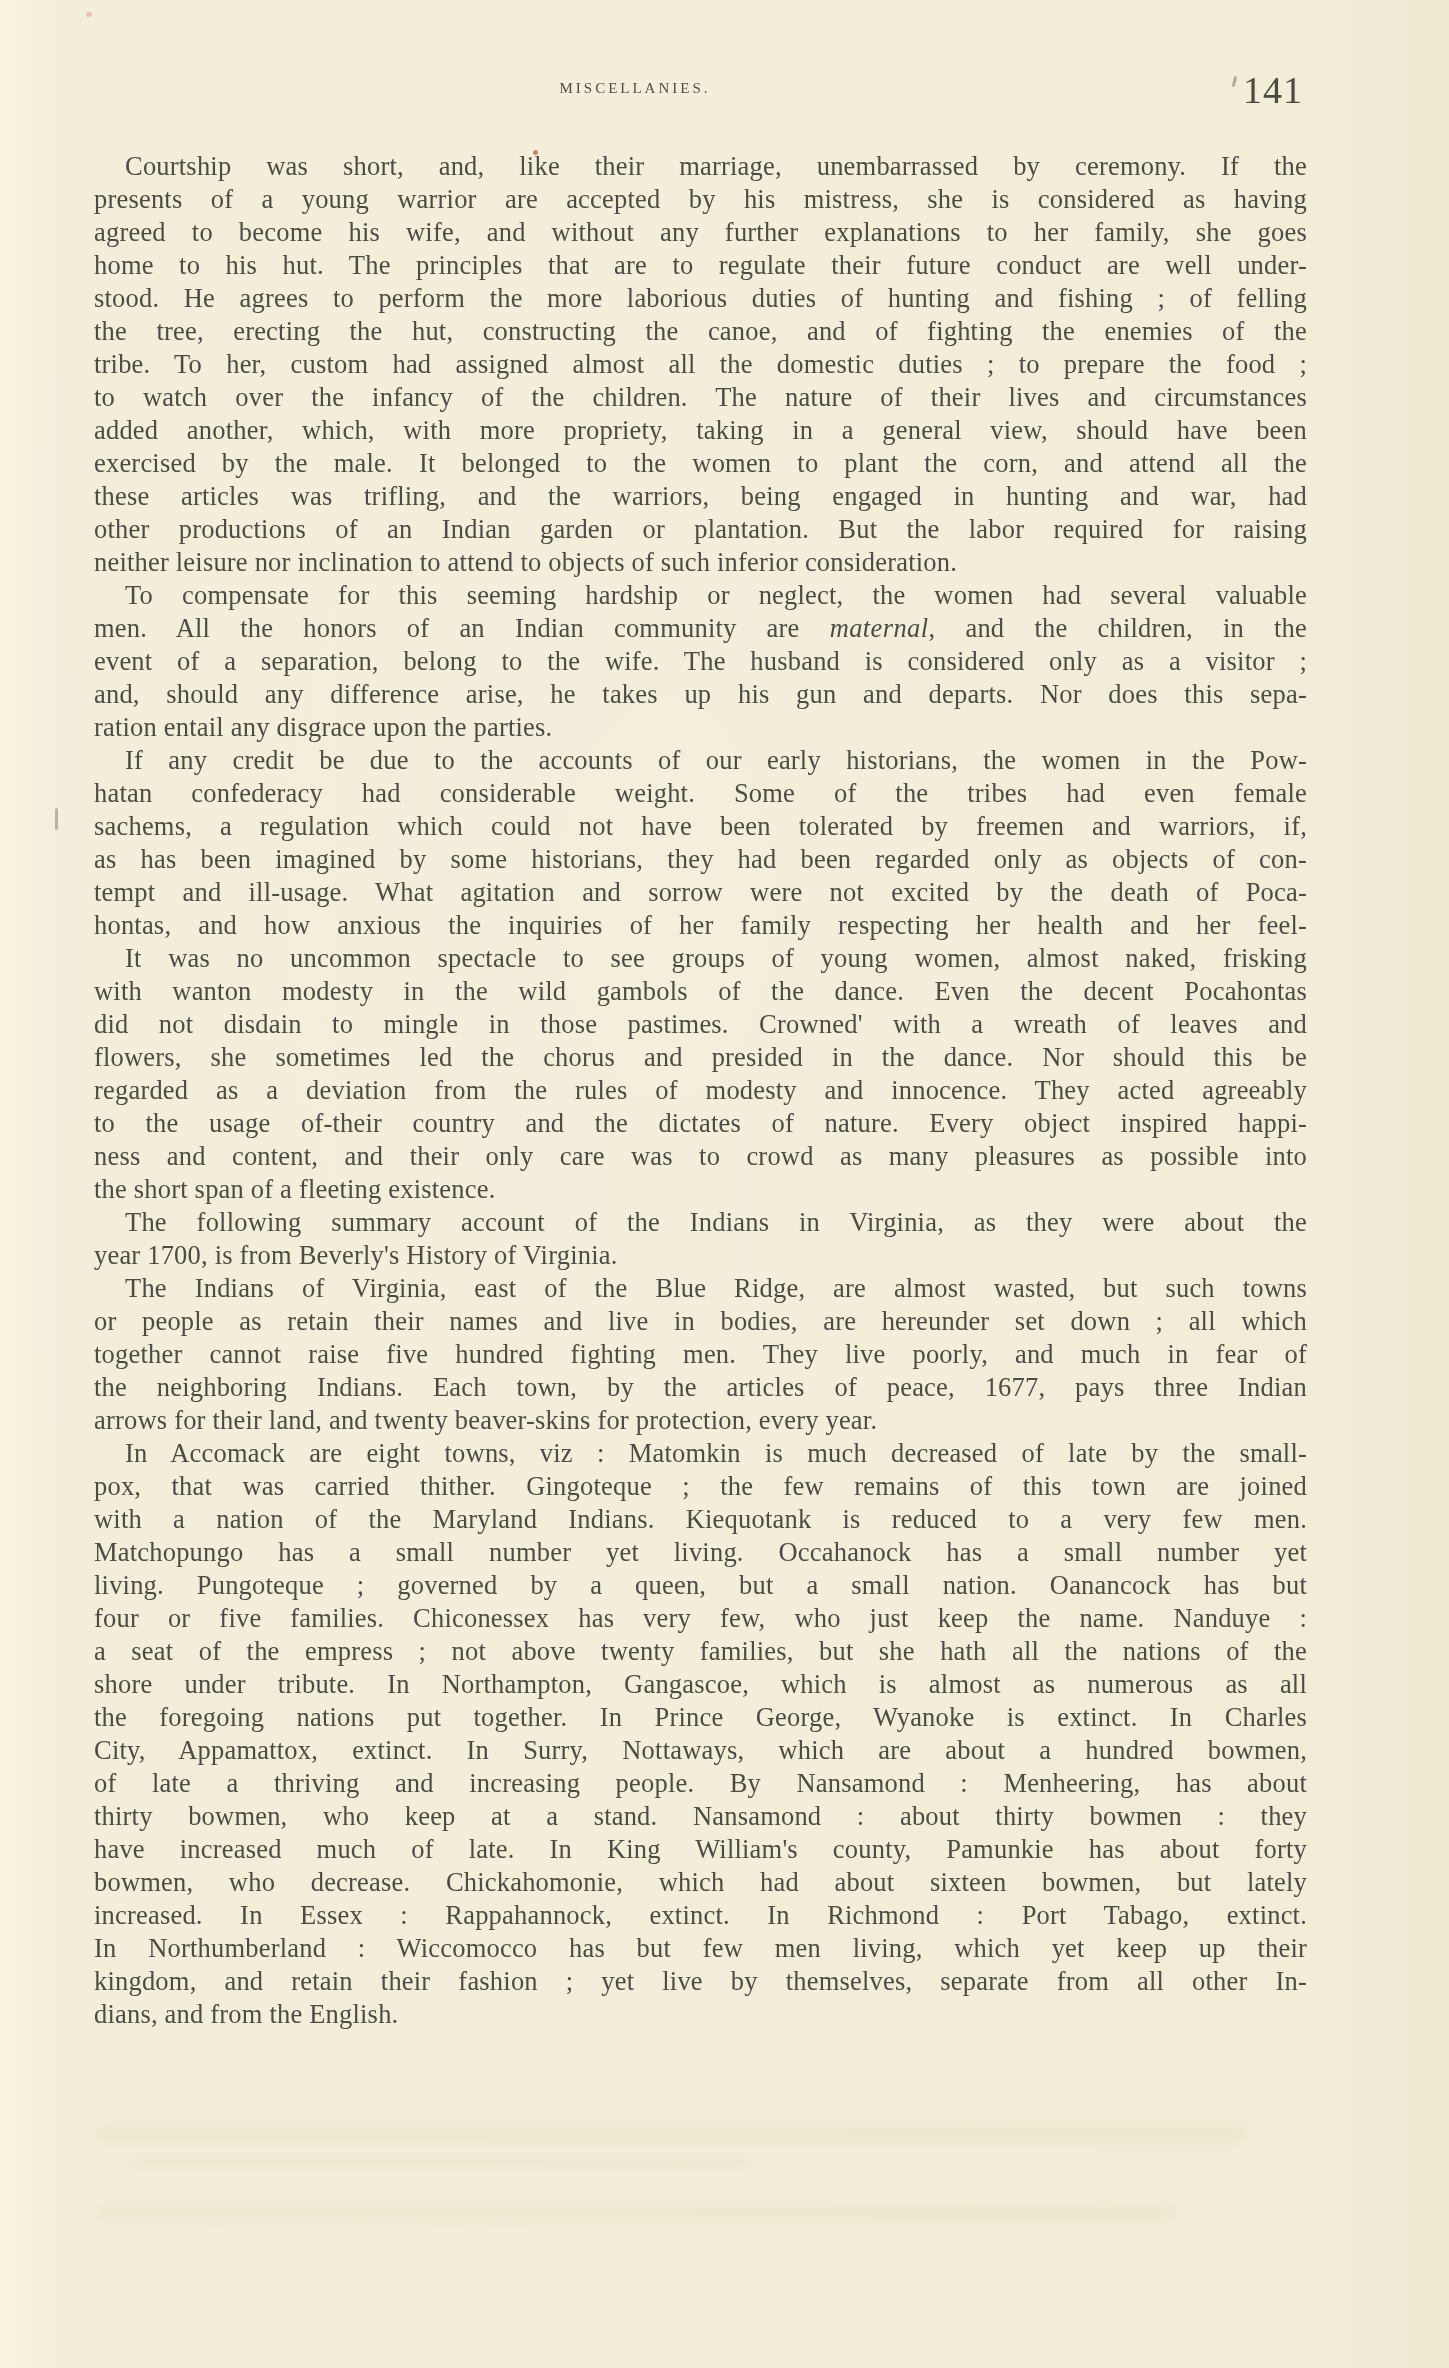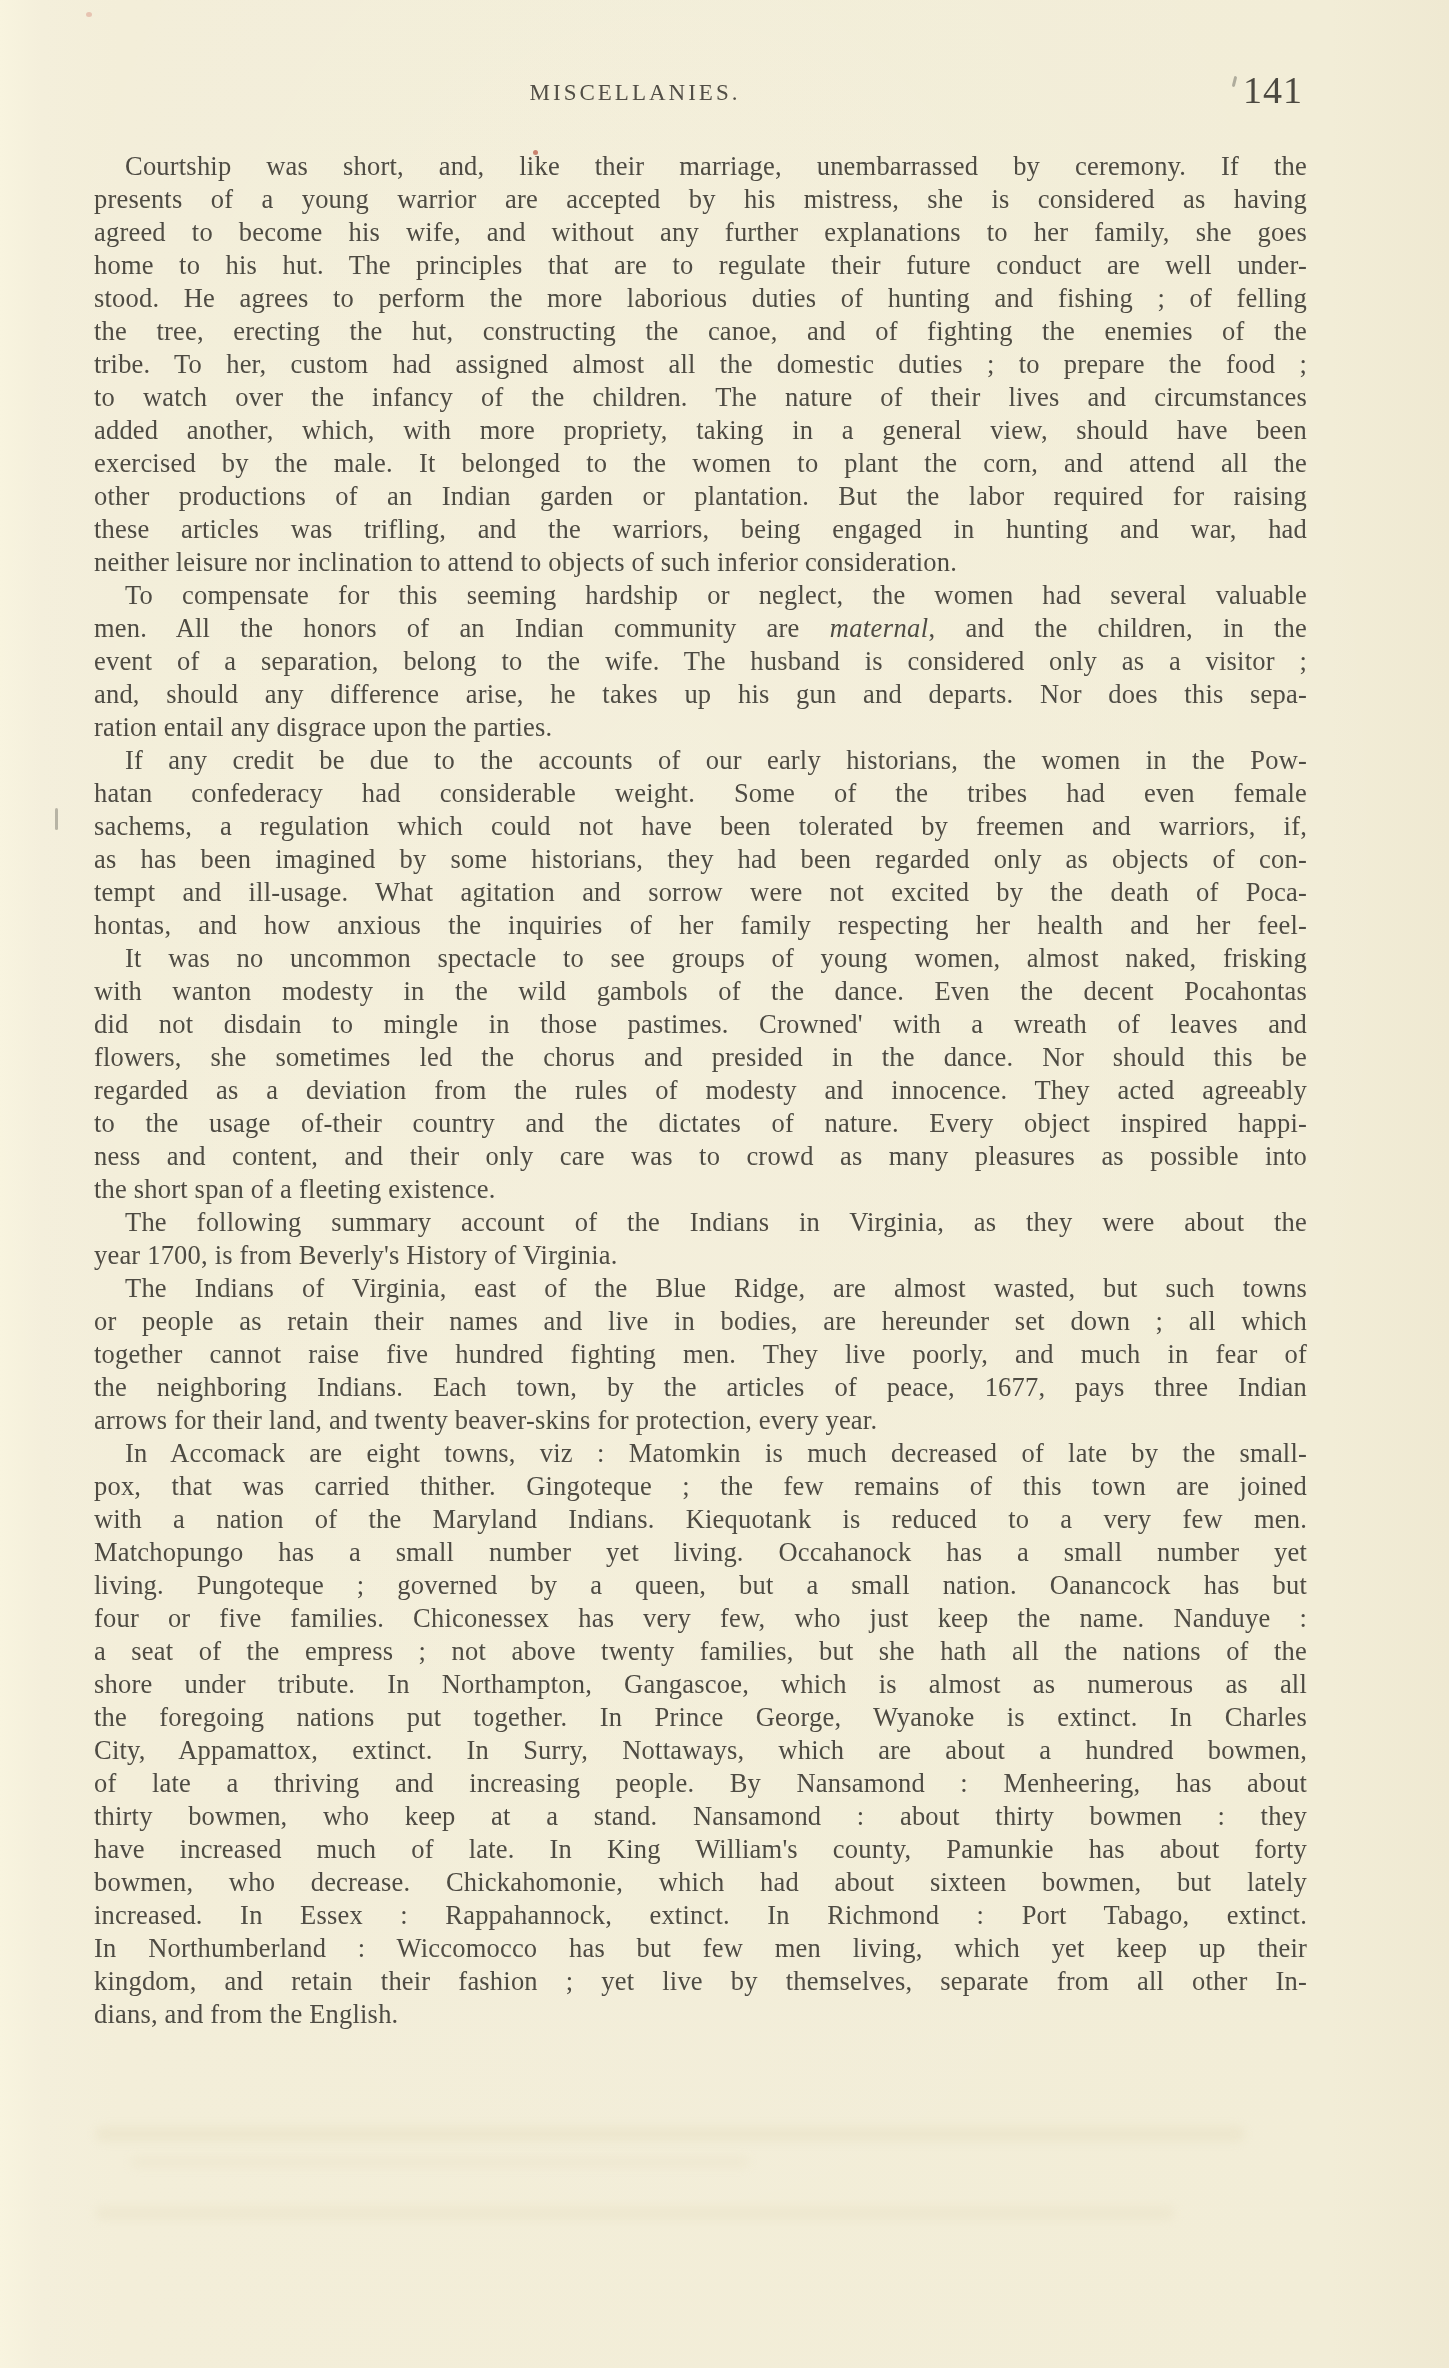--- a/index.html
+++ b/index.html
@@ -15,21 +15,21 @@
       radial-gradient(ellipse at 46% 38%, rgba(255,255,255,0.10), rgba(255,255,255,0) 72%),
       linear-gradient(90deg, #f8f4df 0px, #f4efdb 42px, #f3eed9 120px, #f2edd7 1330px, #efe9d2 1449px);
     background-color: #f3eed9;
     font-family: "Liberation Serif", "DejaVu Serif", serif;
     color: #4e4b43;
   }
   .running-title {
     position: absolute;
     top: 80px; left: 94px; width: 1082px;
     text-align: center;
-    font-size: 23px;
+    font-size: 15px;
     letter-spacing: 3px;
     color: #514e46;
     white-space: nowrap;
   }
   .page-number {
     position: absolute;
     top: 68px; left: 1243px;
     font-size: 38px;
     letter-spacing: 1px;
     color: #4c4941;
@@ -103,22 +103,22 @@
         <div class="line first">Courtship was short, and, like their marriage, unembarrassed by ceremony.  If the</div>
         <div class="line">presents of a young warrior are accepted by his mistress, she is considered as having</div>
         <div class="line">agreed to become his wife, and without any further explanations to her family, she goes</div>
         <div class="line">home to his hut.  The principles that are to regulate their future conduct are well under-</div>
         <div class="line">stood.  He agrees to perform the more laborious duties of hunting and fishing ; of felling</div>
         <div class="line">the tree, erecting the hut, constructing the canoe, and of fighting the enemies of the</div>
         <div class="line">tribe.  To her, custom had assigned almost all the domestic duties ; to prepare the food ;</div>
         <div class="line">to watch over the infancy of the children.  The nature of their lives and circumstances</div>
         <div class="line">added another, which, with more propriety, taking in a general view, should have been</div>
         <div class="line">exercised by the male.  It belonged to the women to plant the corn, and attend all the</div>
+        <div class="line">these articles was trifling, and the warriors, being engaged in hunting and war, had</div>
         <div class="line">other productions of an Indian garden or plantation.  But the labor required for raising</div>
-        <div class="line">these articles was trifling, and the warriors, being engaged in hunting and war, had</div>
         <div class="line last">neither leisure nor inclination to attend to objects of such inferior consideration.</div>
       </div>
       <div class="para">
         <div class="line first">To compensate for this seeming hardship or neglect, the women had several valuable</div>
         <div class="line">men.  All the honors of an Indian community are <i>maternal</i>, and the children, in the</div>
         <div class="line">event of a separation, belong to the wife.  The husband is considered only as a visitor ;</div>
         <div class="line">and, should any difference arise, he takes up his gun and departs.  Nor does this sepa-</div>
         <div class="line last">ration entail any disgrace upon the parties.</div>
       </div>
       <div class="para">

